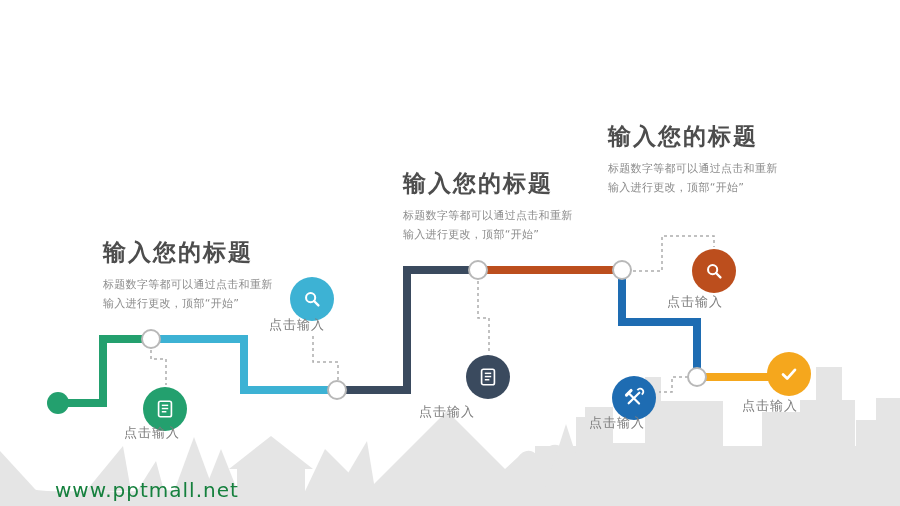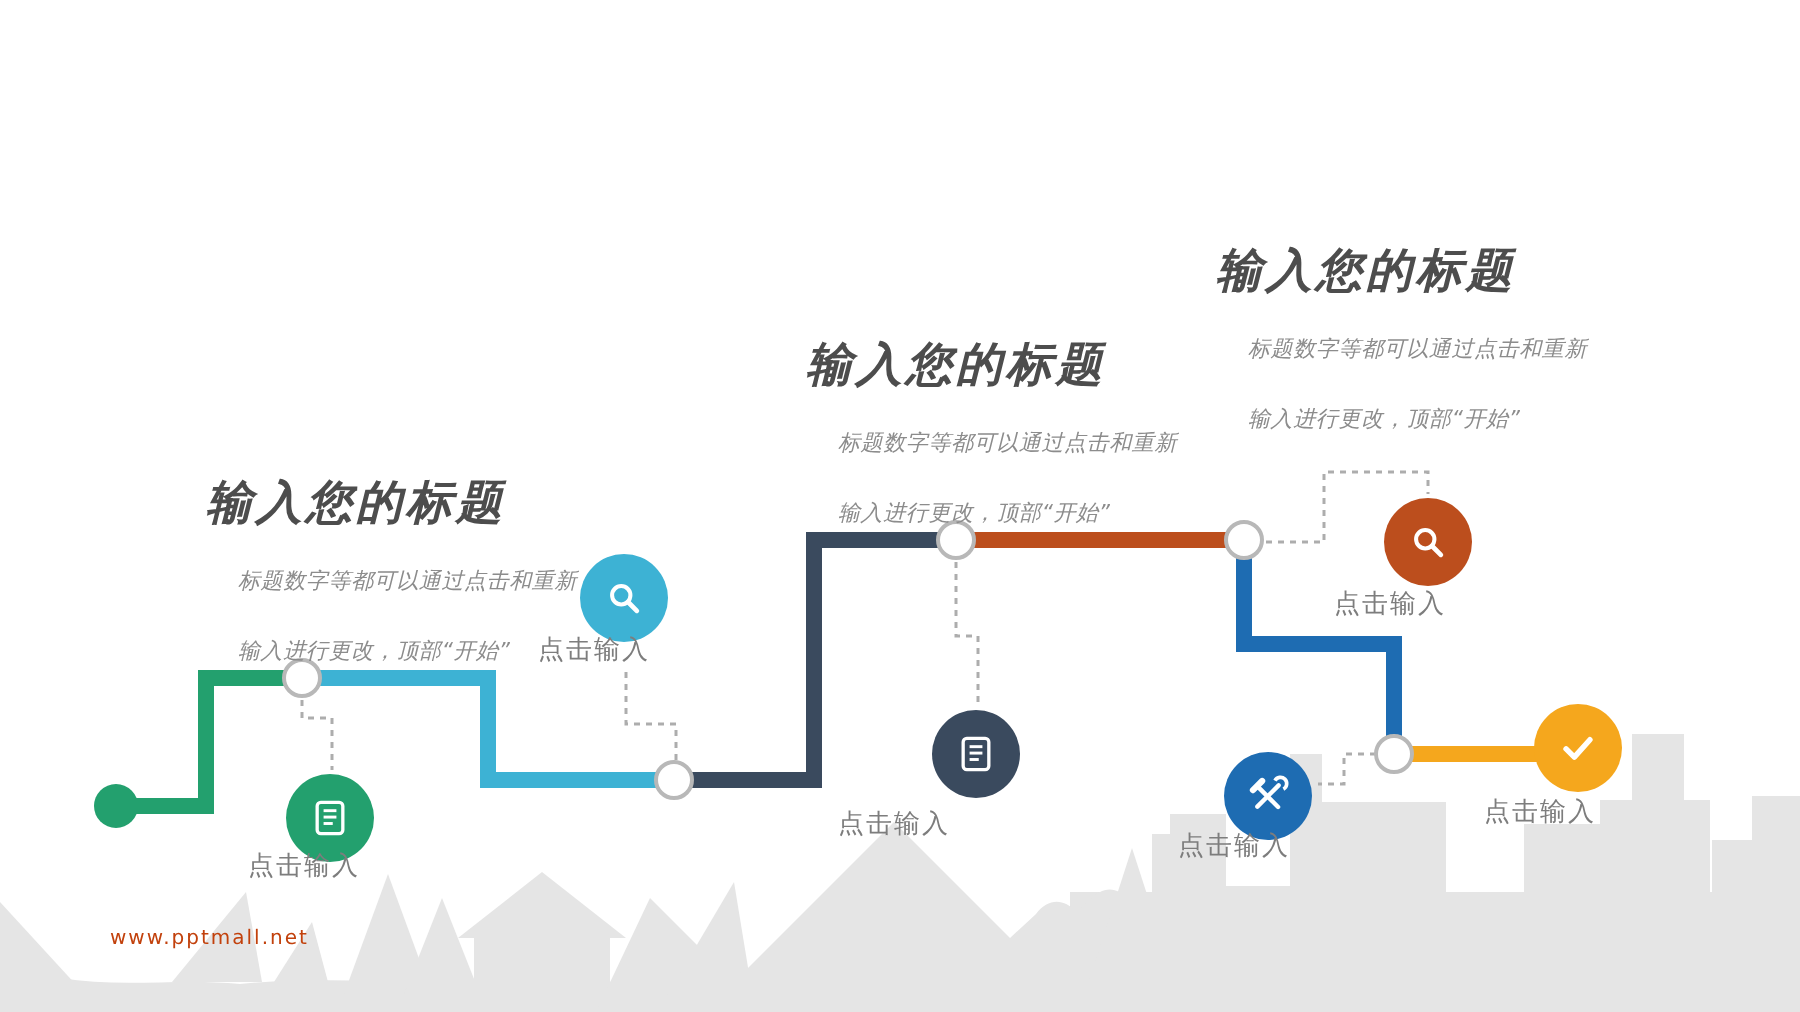--- a/index.html
+++ b/index.html
@@ -6,28 +6,28 @@
   .slide{
     position:relative;width:900px;height:506px;background:#ffffff;overflow:hidden;
     font-family:"DejaVu Sans","Liberation Sans",sans-serif;
   }
   .scene{position:absolute;left:0;top:0;}
   .logo{
     position:absolute;top:20px;right:22px;font-size:30px;font-weight:bold;
     color:#D9D9D9;letter-spacing:0;
   }
   .watermark{
-    position:absolute;left:55px;top:464px;font-size:10px;color:#c2410c;letter-spacing:1px;
+    position:absolute;left:55px;top:478px;font-size:20px;color:#15803d;letter-spacing:1px;
   }
-  .tblock{position:absolute;width:220px;font-style:italic;}
+  .tblock{position:absolute;width:220px;}
   .tblock h2{
     font-size:23px;font-weight:bold;color:#4D4D4D;letter-spacing:2px;margin:0 0 10px 0;line-height:1.1;
   }
   .tblock p{
-    font-size:11px;color:#8C8C8C;line-height:19px;margin:16px;letter-spacing:0.3px;
+    font-size:11px;color:#8C8C8C;line-height:19px;margin:0;letter-spacing:0.3px;
   }
   .step{
     position:absolute;width:44px;height:44px;border-radius:50%;
     display:flex;align-items:center;justify-content:center;
   }
   .steplabel{
     position:absolute;font-size:13px;color:#7D7D7D;letter-spacing:1px;white-space:nowrap;
   }
 </style>
 </head>

